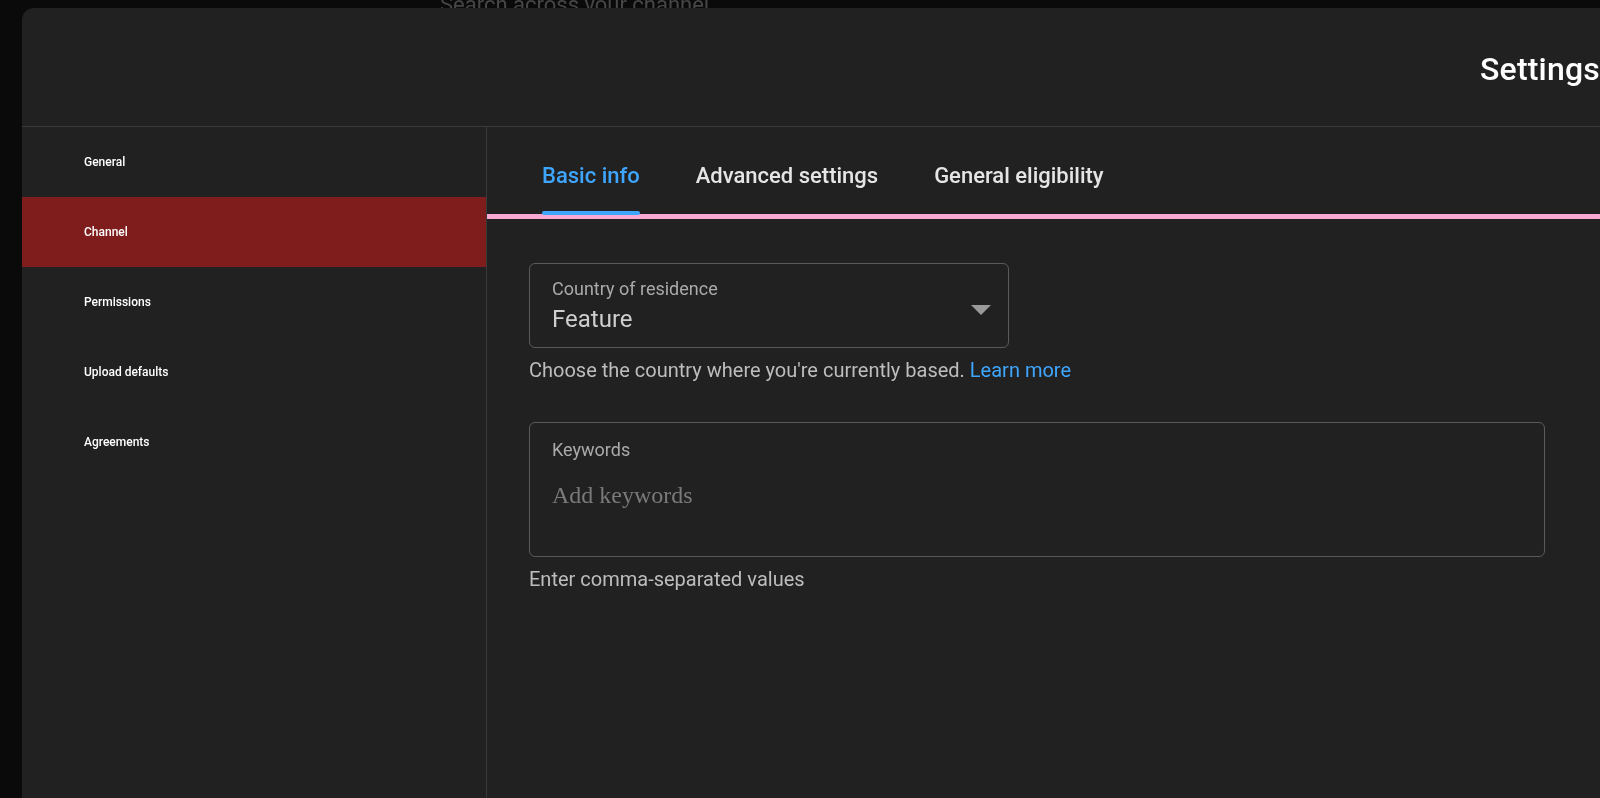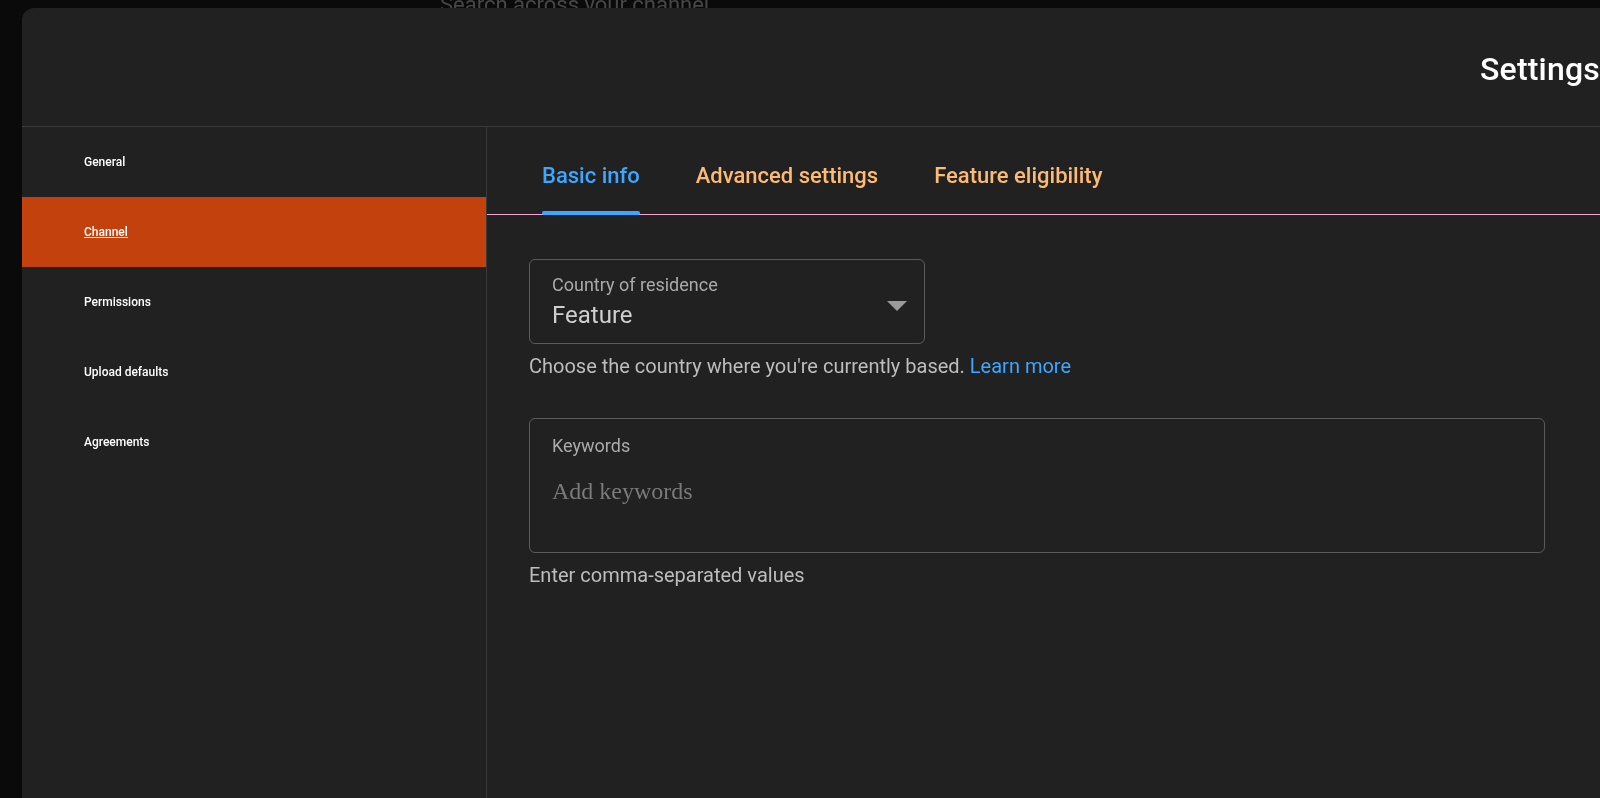--- a/index.html
+++ b/index.html
@@ -56,39 +56,38 @@
   }
   .sidebar-item {
     padding: 28px 0 28px 62px;
     font-size: 12px;
     font-weight: 500;
     color: #fff;
     cursor: pointer;
     background: transparent;
   }
   .sidebar-item.active {
-    background: #c2410c;
-    text-decoration: underline;
+    background: #7f1d1d;
   }
   .content {
     flex: 1;
     display: flex;
     flex-direction: column;
     min-width: 0;
   }
   .tabs {
     display: flex;
     gap: 56px;
     padding: 36px 0 0 55px;
-    border-bottom: 1px solid #f9a8d4;
+    border-bottom: 5px solid #f9a8d4;
   }
   .tab {
     font-size: 22px;
     font-weight: 500;
-    color: #fdba74;
+    color: #e5e5e5;
     padding-bottom: 26px;
     cursor: pointer;
     position: relative;
   }
   .tab.active {
     color: #3ea6ff;
   }
   .tab.active::after {
     content: "";
     position: absolute;
@@ -99,21 +98,21 @@
     background: #3ea6ff;
     border-radius: 2px;
   }
   .panel {
     padding: 44px 55px 0 42px;
   }
   .field-wrap {
     margin-bottom: 40px;
   }
   .select-box {
-    width: 396px;
+    width: 480px;
     border: 1px solid #5a5a5a;
     border-radius: 6px;
     padding: 14px 17px 14px 22px;
     display: flex;
     align-items: flex-end;
     justify-content: space-between;
     cursor: pointer;
     background: transparent;
   }
   .select-texts { display: flex; flex-direction: column; }
@@ -190,21 +189,21 @@
       <div class="sidebar-item">Permissions</div>
       <div class="sidebar-item">Upload defaults</div>
       <div class="sidebar-item">Agreements</div>
     </div>
 
     <div class="content">
 
       <div class="tabs">
         <div class="tab active">Basic info</div>
         <div class="tab">Advanced settings</div>
-        <div class="tab">Feature eligibility</div>
+        <div class="tab">General eligibility</div>
       </div>
 
       <div class="panel">
 
         <div class="field-wrap">
           <div class="select-box">
             <div class="select-texts">
               <div class="field-label">Country of residence</div>
               <div class="select-value">Feature</div>
             </div>

